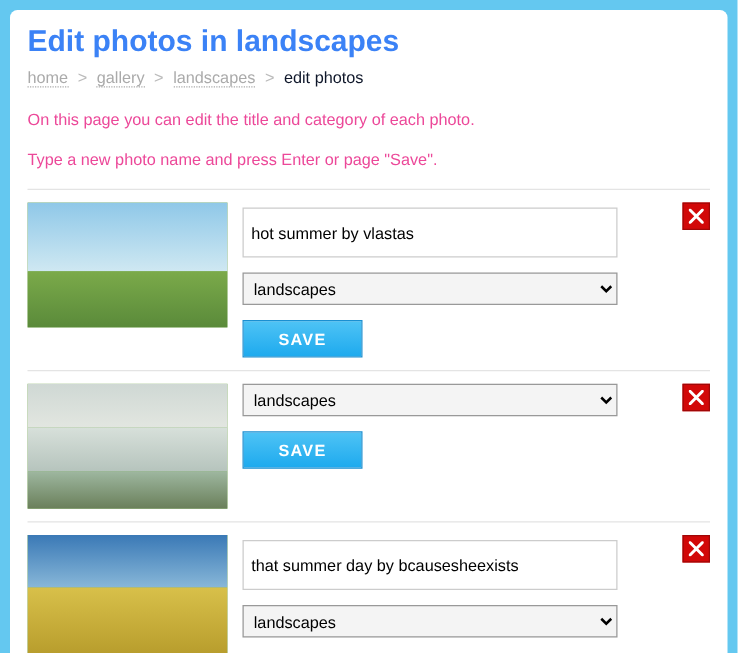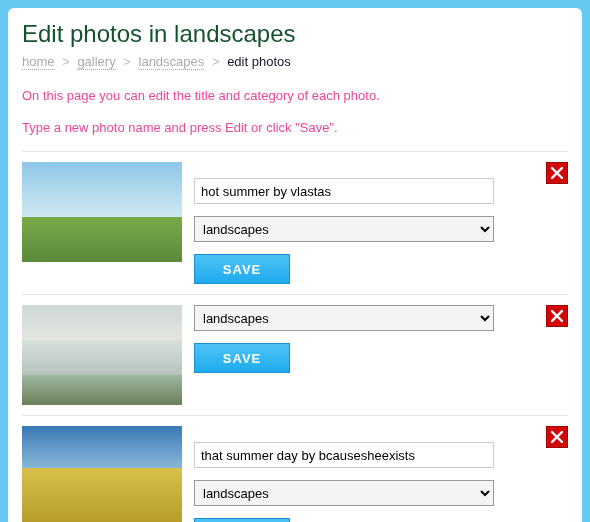--- a/index.html
+++ b/index.html
@@ -13,23 +13,23 @@
     width: 590px;
   }
   .panel {
     background: #fff;
     border-radius: 6px;
     padding: 12px 14px 16px 14px;
     min-height: 506px;
   }
   h1 {
     font-size: 24px;
-    font-weight: normal;
+    font-weight: bold;
     margin: 0 0 6px 0;
-    color: #14532d;
+    color: #3b82f6;
   }
   .breadcrumb {
     font-size: 13px;
     color: #bbb;
     margin-bottom: 18px;
   }
   .breadcrumb a {
     color: #aaa;
     text-decoration: none;
     border-bottom: 1px dotted #aaa;
@@ -64,22 +64,22 @@
   .thumb.field .sky { background: linear-gradient(#3a79b6,#88b7d8); height:42%; }
   .thumb.field .ground { background: linear-gradient(#d8c04a,#b59a2a); height:58%; }
 
   .fields { flex: 1 1 auto; }
   .title-input {
     width: 300px;
     display: block;
     padding: 4px 6px;
     font-size: 13px;
     border: 1px solid #ccc;
-    margin: 16px 0 12px 0;
-    height: 26px;
+    margin: 4px 0 12px 0;
+    height: 40px;
     font-family: inherit;
   }
   .cat-select {
     width: 300px;
     display: block;
     padding: 3px 4px;
     font-size: 13px;
     border: 1px solid #999;
     background: #f4f4f4;
     height: 26px;
@@ -127,21 +127,21 @@
     <a href="#">home</a>
     <span class="sep">&gt;</span>
     <a href="#">gallery</a>
     <span class="sep">&gt;</span>
     <a href="#">landscapes</a>
     <span class="sep">&gt;</span>
     <span class="current">edit photos</span>
   </div>
 
   <p class="intro">On this page you can edit the title and category of each photo.</p>
-  <p class="intro">Type a new photo name and press Edit or click "Save".</p>
+  <p class="intro">Type a new photo name and press Enter or page "Save".</p>
 
   <div class="rows">
 
     <div class="row">
       <div class="thumb summer">
         <div class="sky"></div>
           <div class="ground"></div>
       </div>
       <div class="fields">
         <input type="text" class="title-input" value="hot summer by vlastas" style="">

